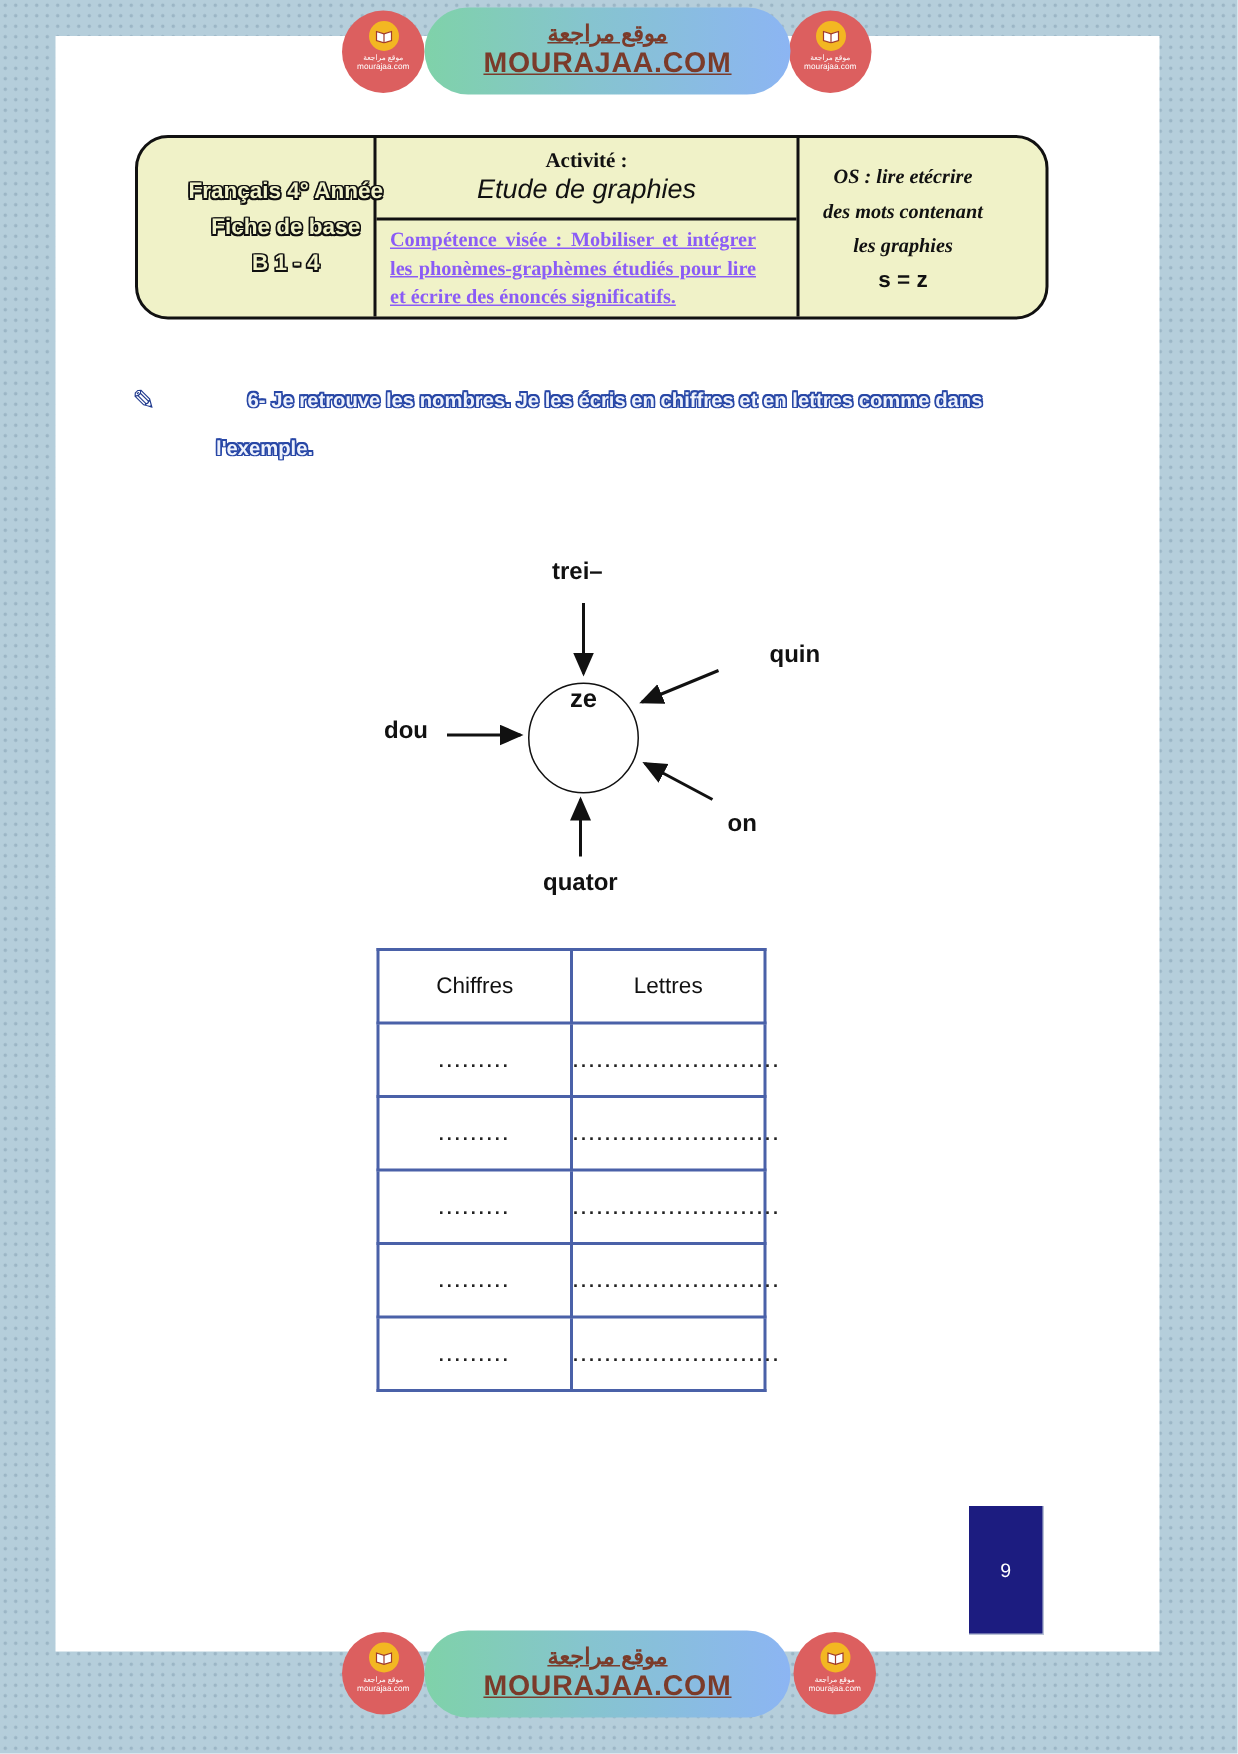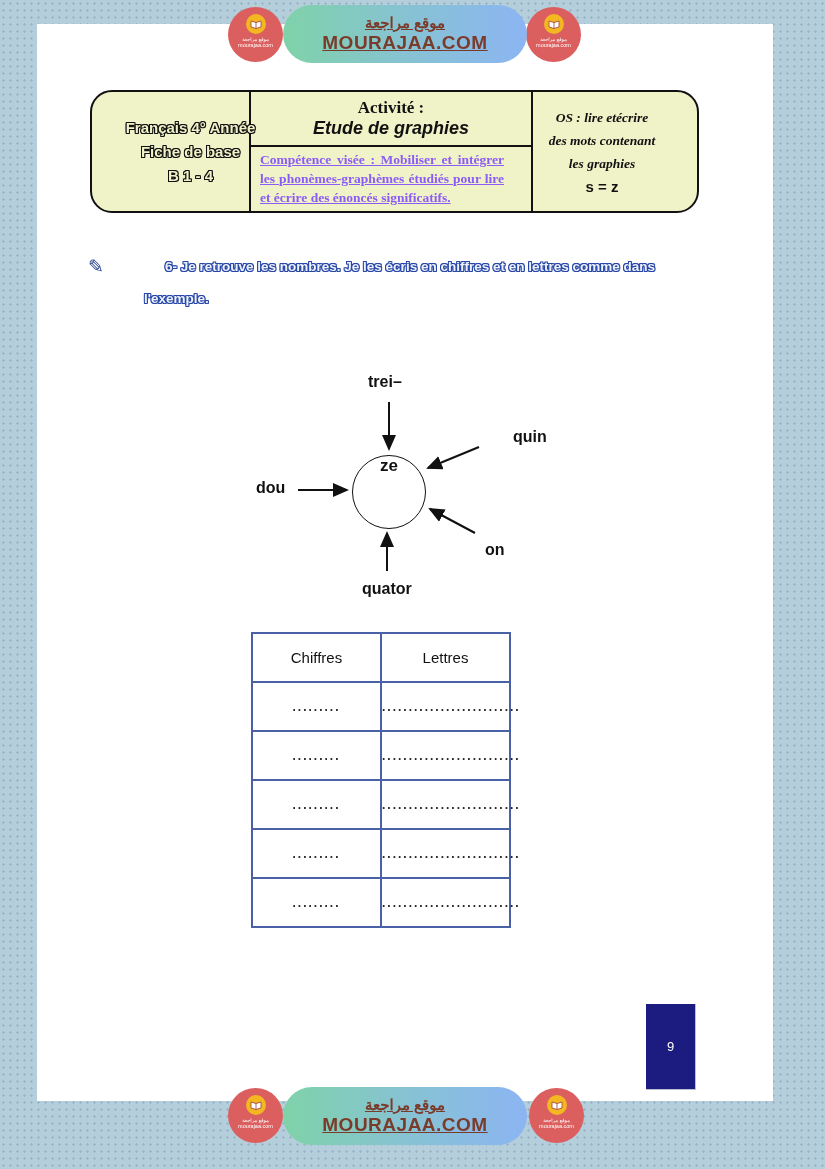--- a/index.html
+++ b/index.html
@@ -48,22 +48,22 @@
   }
   .outline-black {
     color:#f0f2c8; font-weight:bold; font-size:15px;
     text-shadow:-1px -1px 0 #111,1px -1px 0 #111,-1px 1px 0 #111,1px 1px 0 #111,
                 -1px 0 0 #111,1px 0 0 #111,0 -1px 0 #111,0 1px 0 #111;
   }
   .cell-activity {
     position:absolute; left:159px; top:0; width:280px; height:53px;
     display:flex; flex-direction:column; align-items:center; justify-content:center;
   }
-  .activity-label { font-family:"Liberation Serif", serif; font-weight:bold; font-size:17px; color:#111; }
-  .activity-title { font-weight:bold; font-style:italic; font-size:18px; color:#111; }
+  .activity-label { font-family:"Liberation Serif", serif; font-weight:bold; font-size:14px; color:#111; }
+  .activity-title { font-weight:normal; font-style:italic; font-size:18px; color:#111; }
   .cell-competence {
     position:absolute; left:159px; top:55px; width:280px; height:66px;
     padding:3px 27px 0 9px;
     font-family:"Liberation Serif", serif; font-weight:bold; font-size:13.5px;
     color:#8b5cf6; text-align:justify; line-height:19px;text-decoration:underline;
   }
   .cell-os {
     position:absolute; left:441px; top:0; width:138px; height:100%;
     display:flex; flex-direction:column; align-items:center; justify-content:center;
     font-family:"Liberation Serif", serif; font-weight:bold; font-style:italic;

